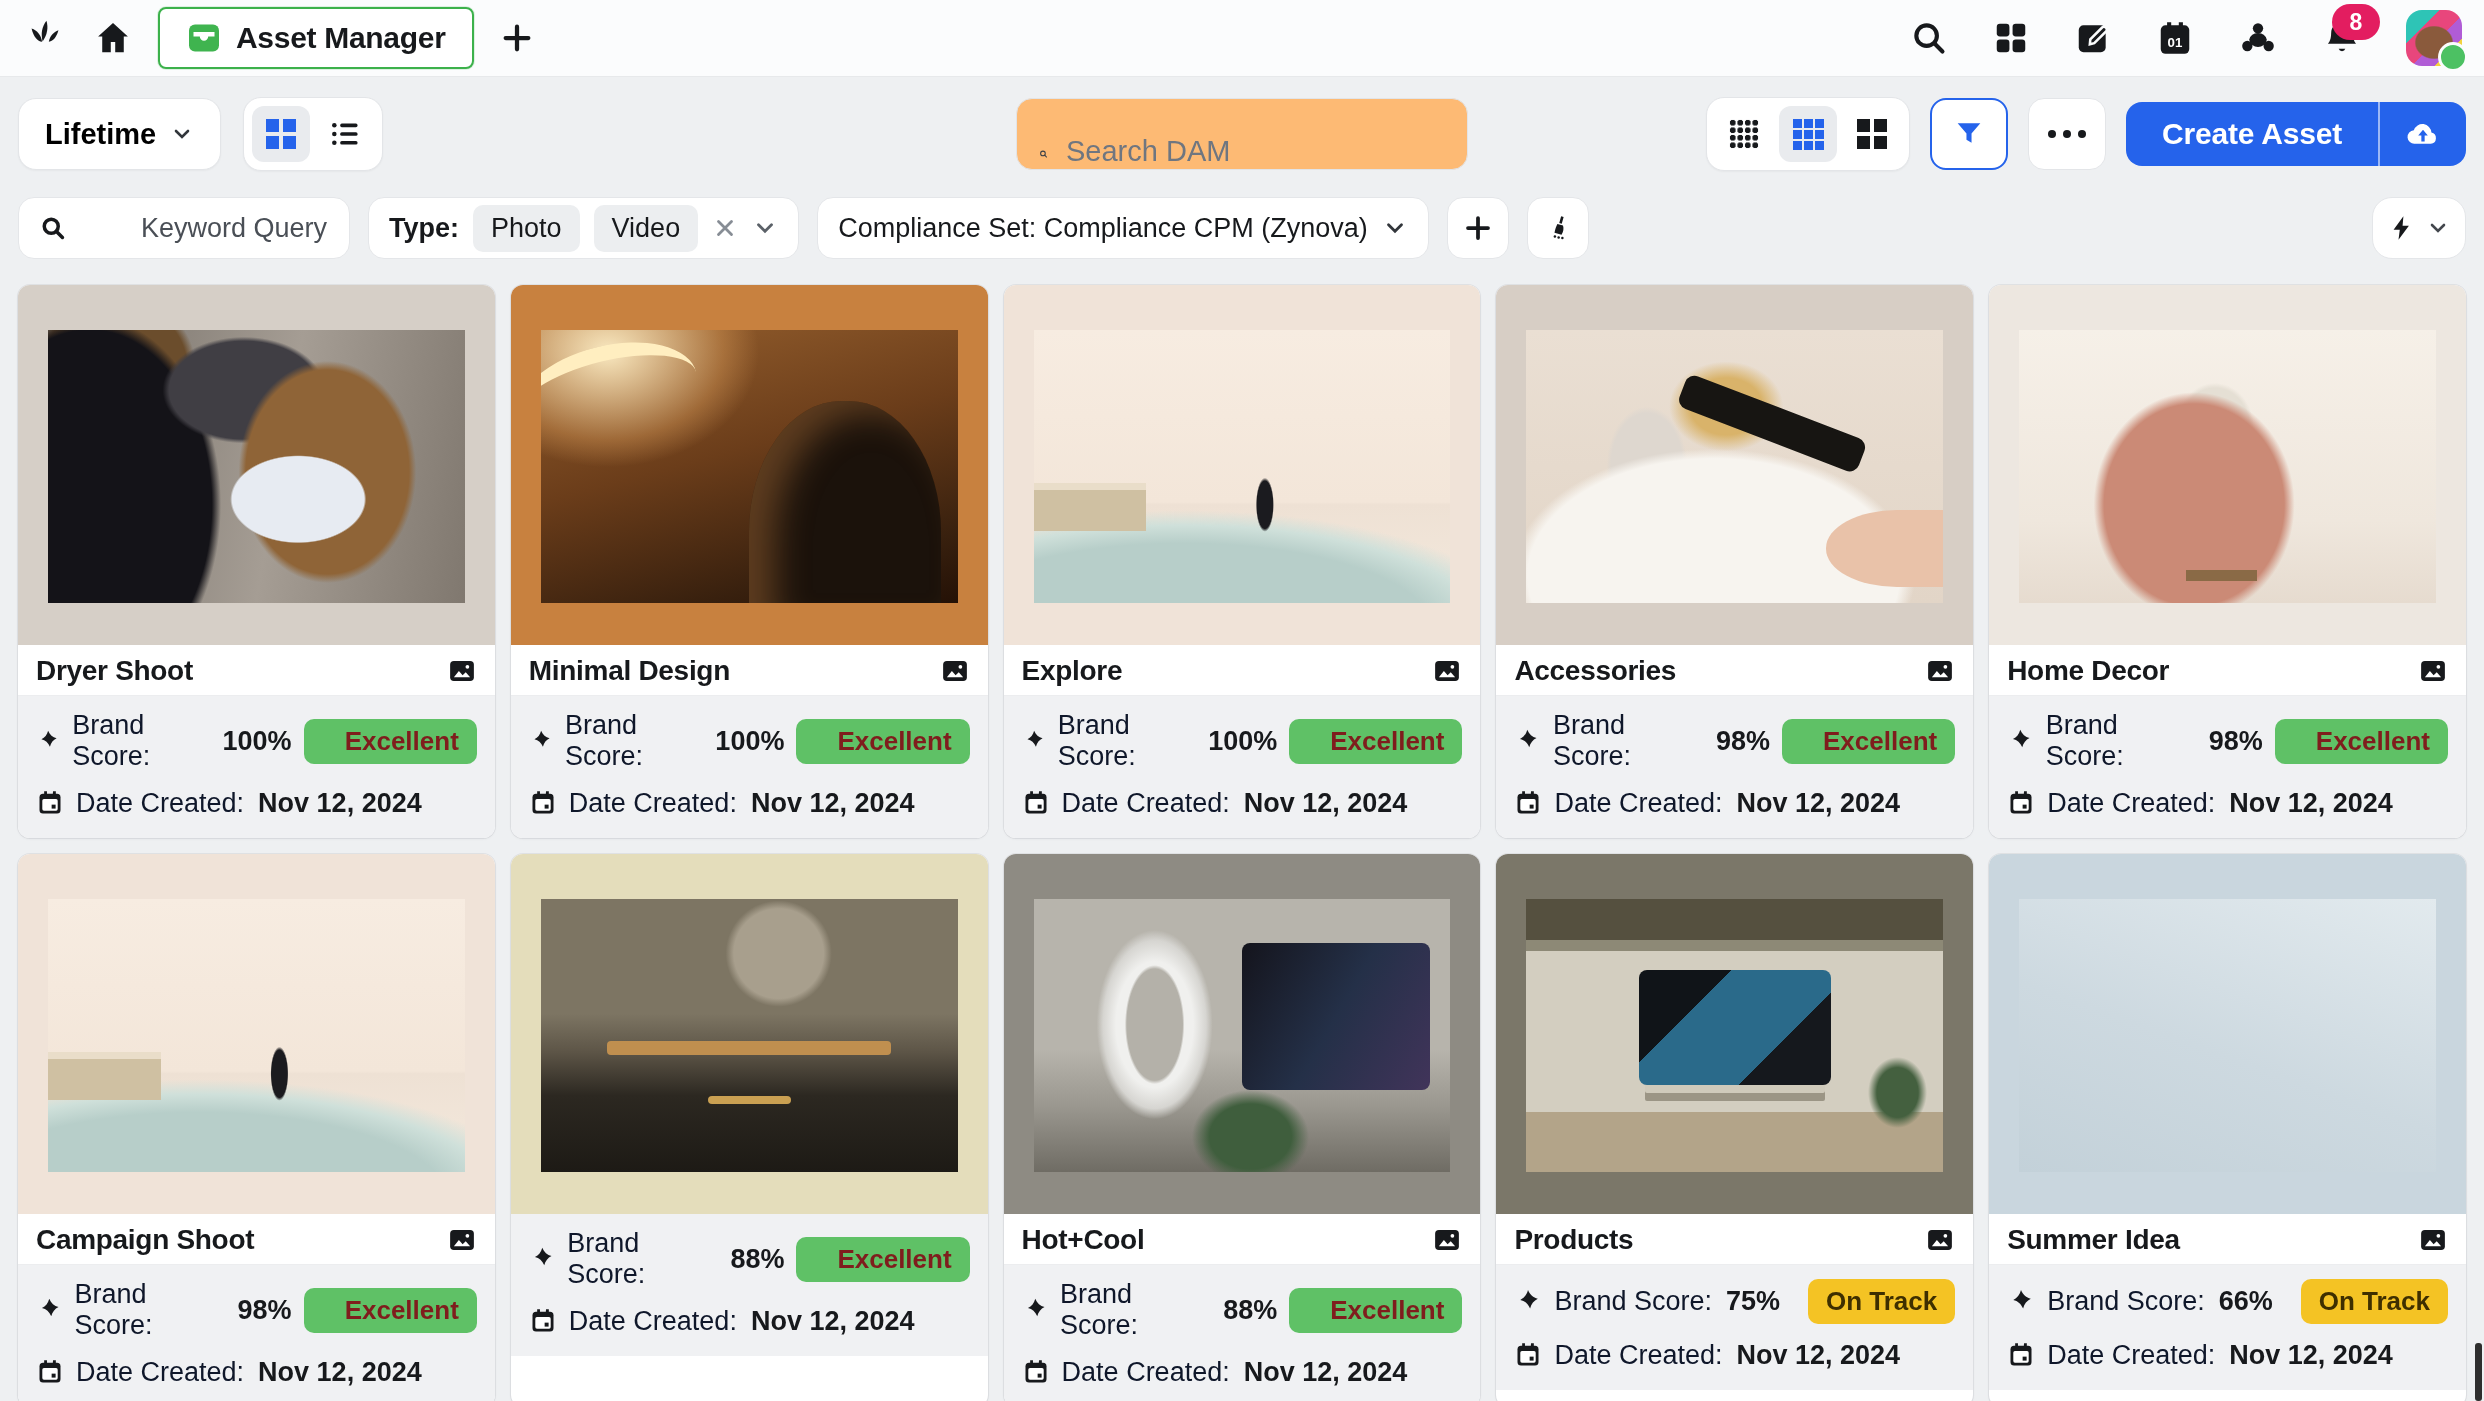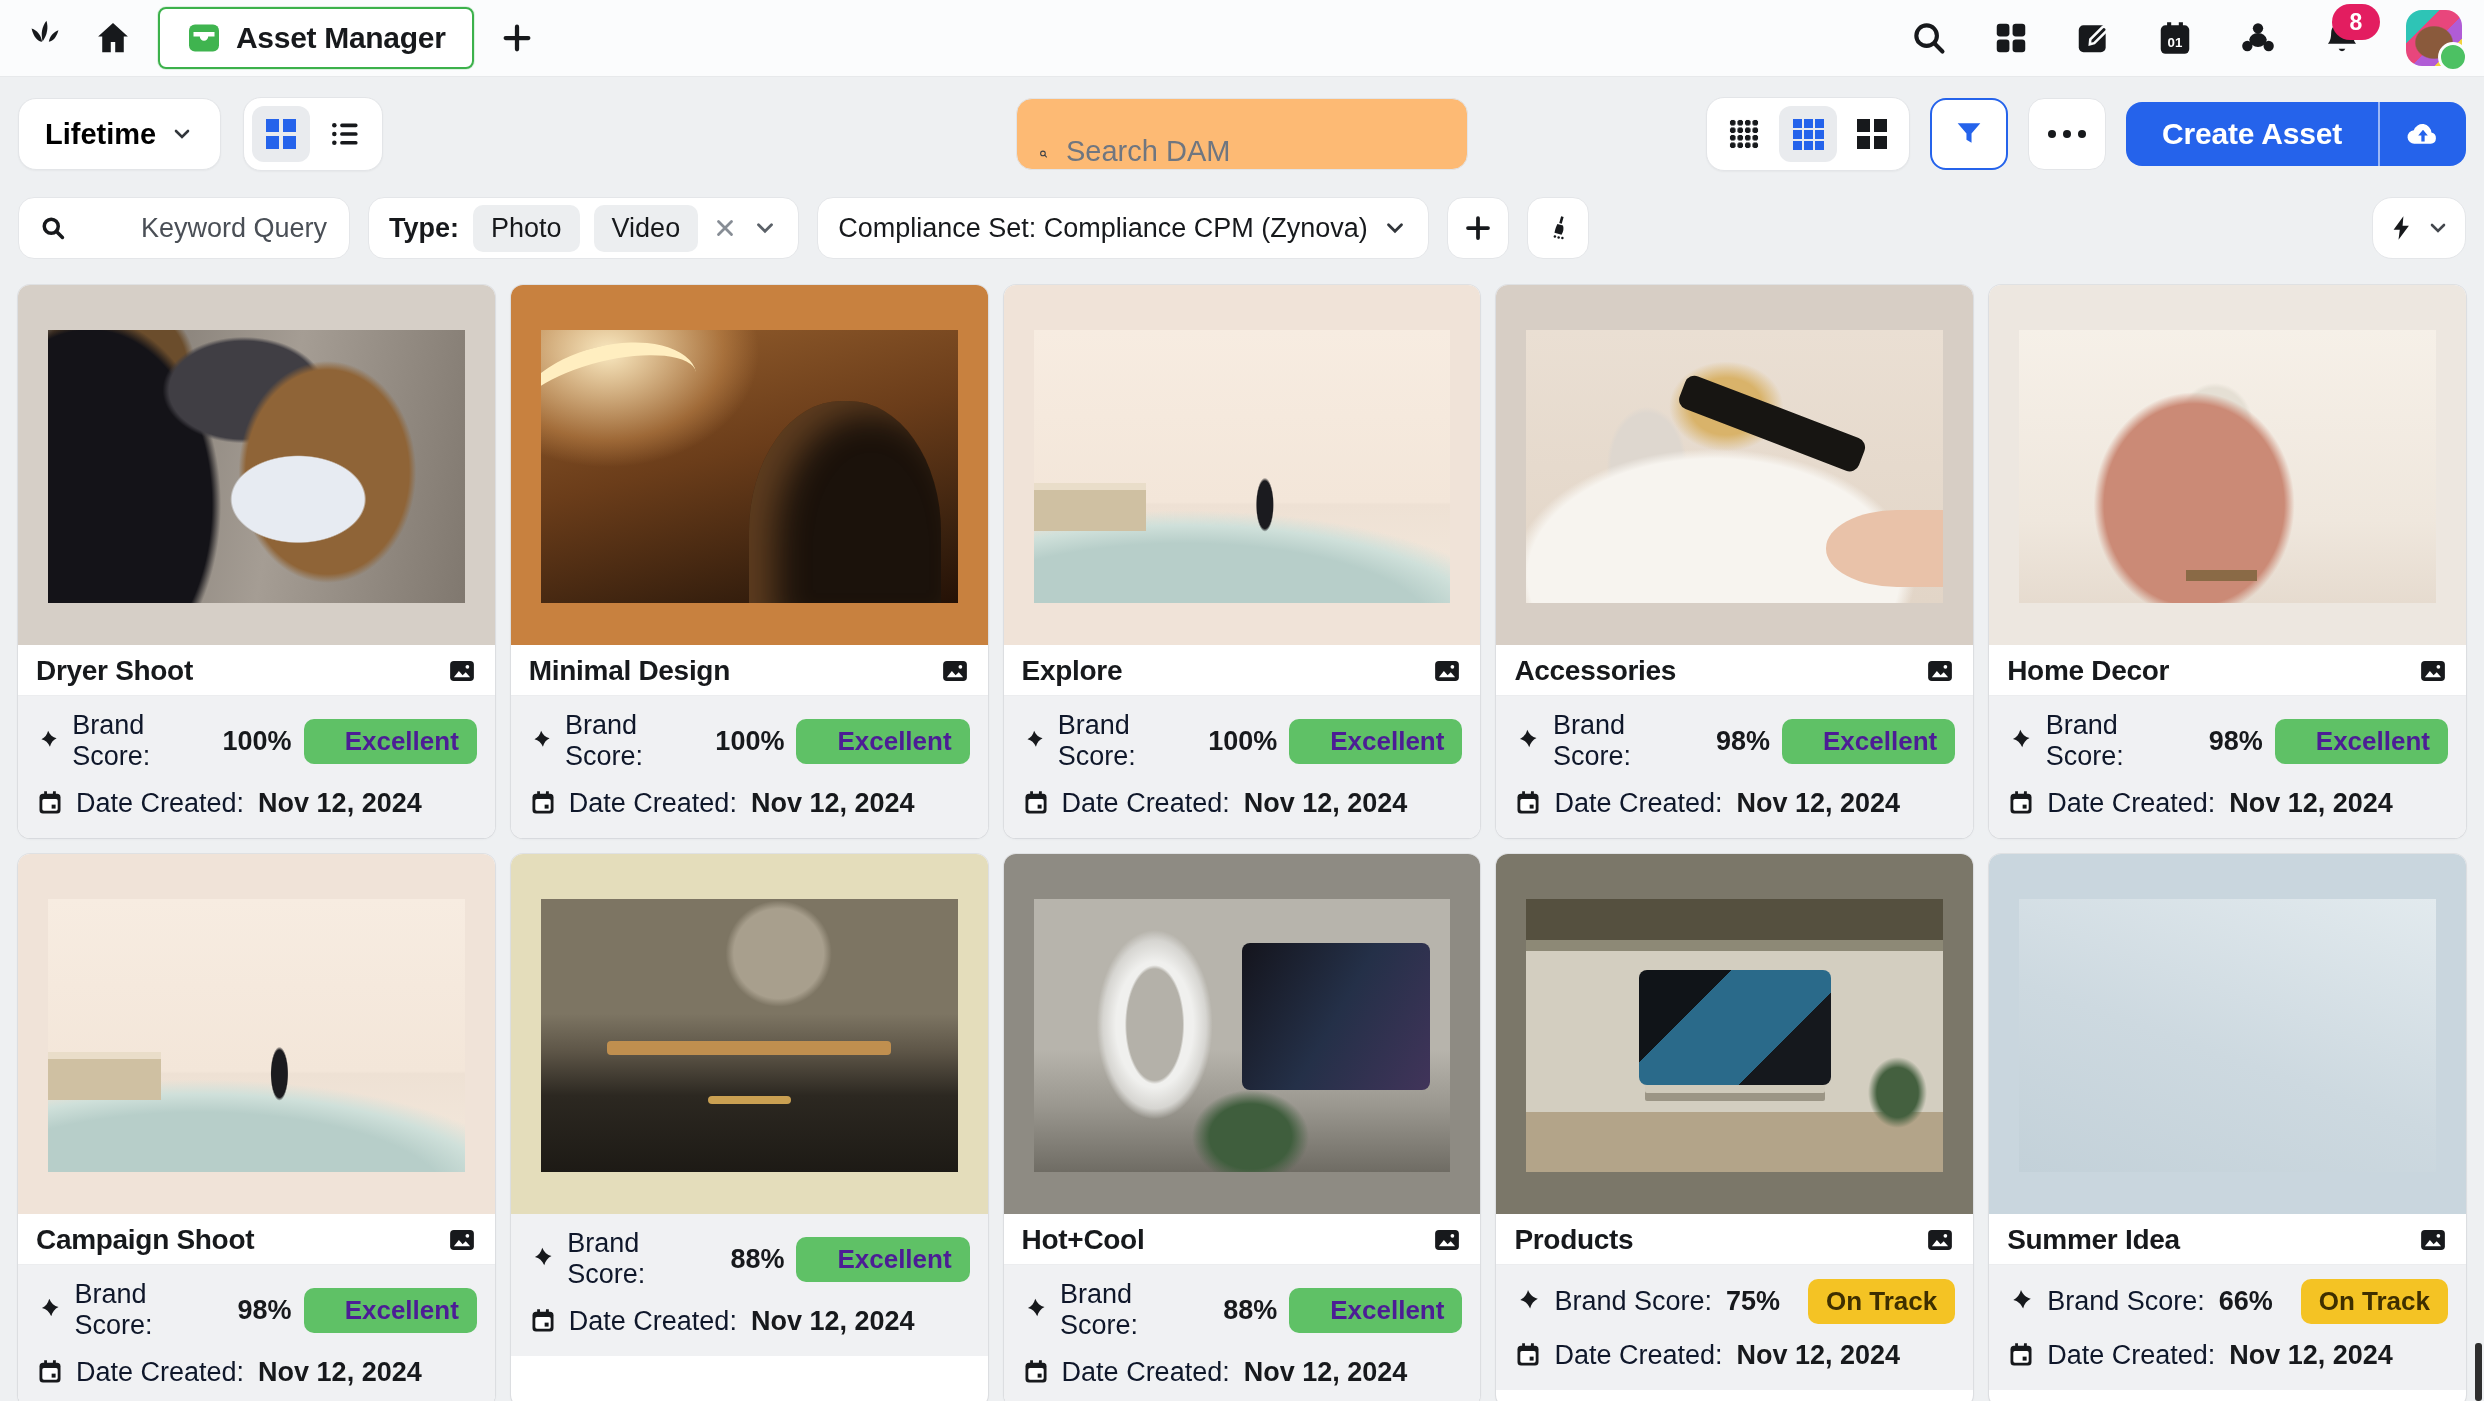--- a/index.html
+++ b/index.html
@@ -126,21 +126,21 @@
   .title-row{
     height:48px;background:#fff;display:flex;align-items:center;gap:10px;padding:2px 18px 0;
     border-bottom:1px solid #ecedef;
   }
   .card-title{font-size:28px;font-weight:700;letter-spacing:-.3px;flex:1;white-space:nowrap;overflow:hidden;}
   .meta{background:#f0f1f3;padding:14px 18px 16px;display:flex;flex-direction:column;gap:12px;}
   .meta-row{display:flex;align-items:center;gap:12px;min-height:38px;}
   .meta-label{font-size:27px;color:#0f172a;}
   .meta-value{font-size:27px;font-weight:700;margin-left:2px;}
   .badge{margin-left:auto;padding:7px 18px;border-radius:10px;font-size:26px;font-weight:700;}
-  .badge-excellent{background:#5fc166;color:#4c1d95;padding-left:41px;}
+  .badge-excellent{background:#5fc166;color:#7f1d1d;padding-left:41px;}
   .badge-ontrack{background:#f4c324;color:#3e2f00;}
 
   
   .f-dryer{background:#d6cfc7;}   .f-minimal{background:#c8813f;}
   .f-explore{background:#f0e3d8;} .f-accessories{background:#d7cec5;}
   .f-homedecor{background:#ede7e0;}.f-campaign{background:#f0e3d8;}
   .f-launch{background:#e4ddbb;}  .f-hotcool{background:#8e8b83;}
   .f-products{background:#7b7769;}.f-summer{background:#c9d6de;}
 
   

